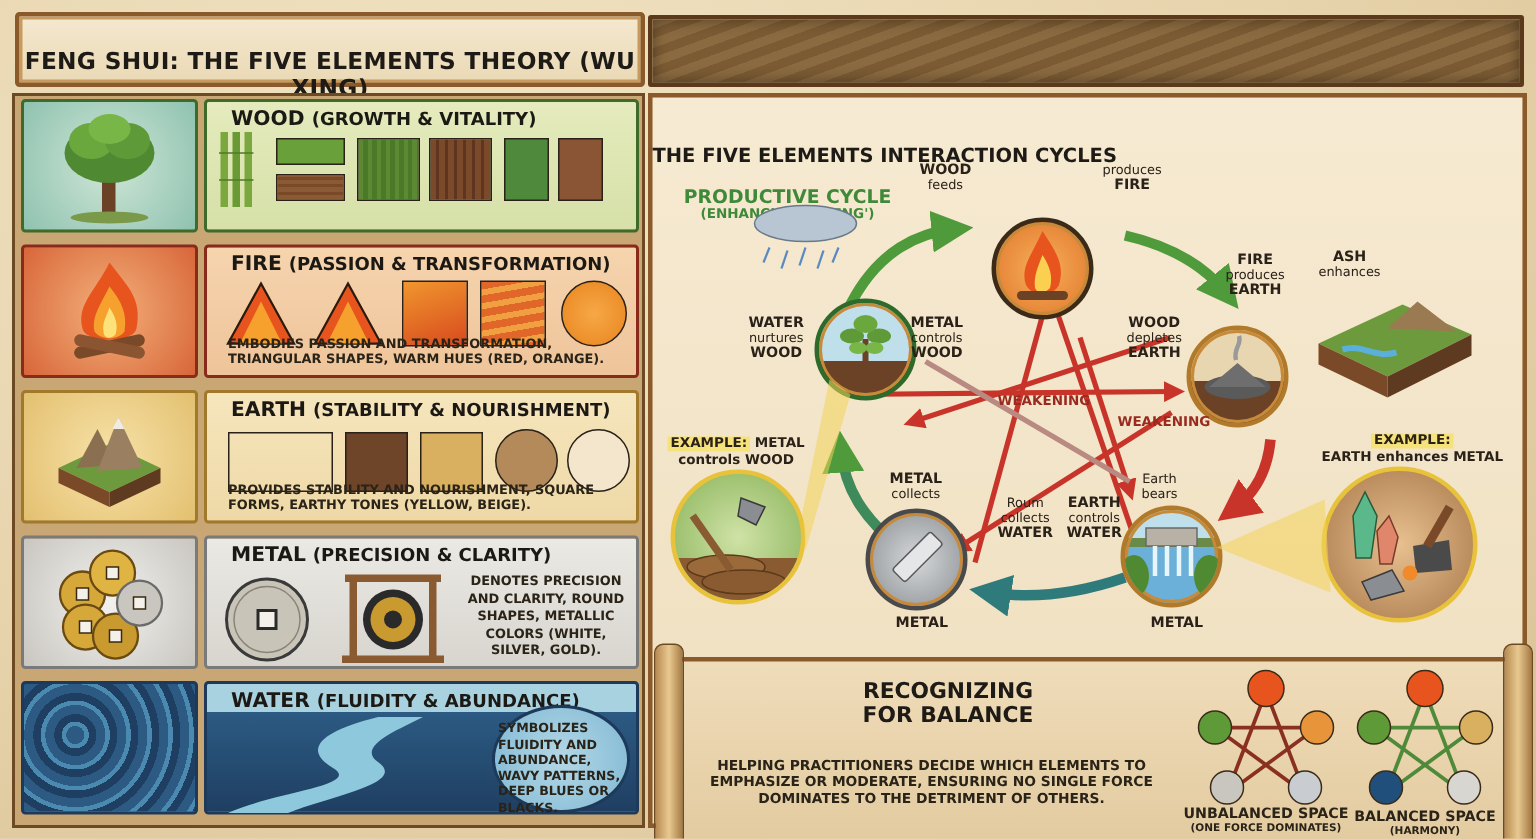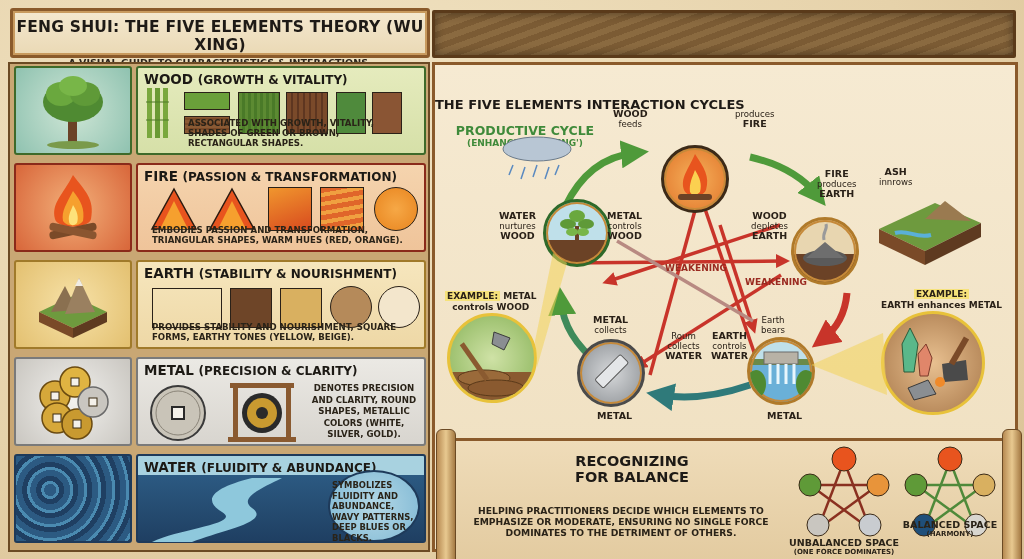--- a/index.html
+++ b/index.html
@@ -9,21 +9,21 @@
     background: #e9d9b6;
     background-image: radial-gradient(ellipse at 30% 20%, #f1e3c3 0%, #e6d2aa 60%, #d8bf92 100%);
     position: relative;
     color: #2a2118;
   }
   .title-bar {
     position: absolute; left: 10px; top: 8px; width: 420px; height: 50px;
     background: linear-gradient(#f4e8cf, #ead9b5);
     border: 3px solid #8a5a2b; border-radius: 3px;
     box-shadow: inset 0 0 0 2px #c89a5e;
-    text-align: center; padding-top: 7px;
+    text-align: center; padding-top: 21px;
   }
   .title-bar .t1 { font-weight: bold; font-size: 15.5px; letter-spacing: 0.2px; color: #1e1a16; }
   .title-bar .t2 { font-weight: bold; font-size: 9.5px; color: #2b241c; margin-top: 3px; }
   .banner {
     position: absolute; left: 432px; top: 10px; width: 584px; height: 48px;
     background: repeating-linear-gradient(160deg, #8a6a40 0 6px, #7b5b34 6px 12px);
     border: 3px solid #5a3a1a; border-radius: 2px;
     box-shadow: inset 0 0 10px rgba(0,0,0,.4);
   }
   .left-panel {
@@ -31,21 +31,21 @@
     border: 2px solid #6b4a24; background: #c9a774;
   }
   .el-row { position: absolute; left: 2px; width: 414px; height: 93px; }
   .el-icon {
     position: absolute; left: 2px; top: 2px; width: 118px; height: 89px;
     border: 2px solid #6b4a24; border-radius: 3px;
     display: flex; align-items: center; justify-content: center;
   }
   .el-card {
     position: absolute; left: 124px; top: 2px; width: 290px; height: 89px;
-    border: 2px solid #6b4a24; border-radius: 3px; padding: 3px 6px;
+    border: 2px solid #6b4a24; border-radius: 3px; padding: 3px 16px;
   }
   .el-card .hd { font-size: 13.5px; font-weight: bold; color: #1c1914; }
   .el-card .hd .sub { font-size: 12px; }
   .el-card .desc { font-size: 8.6px; font-weight: bold; line-height: 10px; color: #2a2318; position: absolute; left: 14px; bottom: 5px; width: 270px; }
   .swatches { position: absolute; top: 22px; left: 6px; right: 6px; height: 46px; }
   .sw { position: absolute; border: 1.5px solid #2a2118; }
   .right-panel {
     position: absolute; left: 432px; top: 62px; width: 586px; height: 490px;
     border: 3px solid #8a5a2b; background: linear-gradient(#f6ead2, #efdfbf);
   }
@@ -107,21 +107,20 @@
           <line x1="2" y1="14" x2="25" y2="14" stroke="#4f7a28"></line>
             <line x1="2" y1="32" x2="25" y2="32" stroke="#4f7a28"></line>
         </svg>
         <div class="sw" style="left:40px;top:2px;width:46px;height:18px;background:#6aa03a"></div>
         <div class="sw" style="left:40px;top:26px;width:46px;height:18px;background:repeating-linear-gradient(0deg,#8a5a34 0 3px,#7a4a28 3px 5px)"></div>
         <div class="sw" style="left:94px;top:2px;width:42px;height:42px;background:repeating-linear-gradient(90deg,#5c8a32 0 3px,#4a7a28 3px 6px)"></div>
         <div class="sw" style="left:142px;top:2px;width:42px;height:42px;background:repeating-linear-gradient(90deg,#7a4a2a 0 4px,#5e3620 4px 6px)"></div>
         <div class="sw" style="left:192px;top:2px;width:30px;height:42px;background:#4f8a3c"></div>
         <div class="sw" style="left:228px;top:2px;width:30px;height:42px;background:#8a5534"></div>
       </div>
-      <div class="desc" style="left:50px;width:220px">ASSOCIATED WITH GROWTH, VITALITY, SHADES OF GREEN OR BROWN, RECTANGULAR SHAPES.</div>
     </div>
   </div>
 
   <div class="el-row" style="top:97px">
     <div class="el-icon" style="background:radial-gradient(circle,#f3b07a,#d8663a);border-color:#8a2a1a">
       <svg width="80" height="78" viewBox="0 0 80 78">
         <path d="M40 6 C52 22 62 30 58 50 C56 60 24 60 22 50 C18 34 30 26 40 6Z" fill="#e8541e"></path>
         <path d="M40 22 C48 32 52 40 50 52 C46 58 34 58 30 52 C28 42 34 34 40 22Z" fill="#f6a02e"></path>
         <path d="M40 36 C44 42 46 48 44 54 C40 58 36 56 36 52 C35 46 38 42 40 36Z" fill="#fde27a"></path>
         <rect x="16" y="58" width="48" height="8" rx="4" fill="#7a4a28" transform="rotate(-12 40 62)"></rect>
@@ -300,21 +299,21 @@
           <line x1="44" y1="24" x2="44" y2="44"></line>
         </g>
         <ellipse cx="6" cy="44" rx="10" ry="14" fill="#4f8a32"></ellipse>
         <ellipse cx="56" cy="44" rx="10" ry="14" fill="#4f8a32"></ellipse>
       </svg>
   </div>
 
   <div class="lbl" style="left:178px;top:44px"><b>WOOD</b><br><span>feeds</span></div>
   <div class="lbl" style="left:300px;top:44px"><span>produces</span><br><b>FIRE</b></div>
   <div class="lbl" style="left:382px;top:104px"><b>FIRE</b><br><span>produces</span><br><b>EARTH</b></div>
-  <div class="lbl" style="left:444px;top:102px"><b>ASH</b><br><span>innrows</span></div>
+  <div class="lbl" style="left:444px;top:102px"><b>ASH</b><br><span>enhances</span></div>
   <div class="lbl" style="left:64px;top:146px"><b>WATER</b><br><span>nurtures</span><br><b>WOOD</b></div>
   <div class="lbl" style="left:172px;top:146px"><b>METAL</b><br><span>controls</span><br><b>WOOD</b></div>
   <div class="lbl" style="left:316px;top:146px"><b>WOOD</b><br><span>depletes</span><br><b>EARTH</b></div>
   <div class="lbl" style="left:158px;top:250px"><b>METAL</b><br><span>collects</span></div>
   <div class="lbl" style="left:230px;top:266px"><span>Roum</span><br><span>collects</span><br><b>WATER</b></div>
   <div class="lbl" style="left:276px;top:266px"><b>EARTH</b><br><span>controls</span><br><b>WATER</b></div>
   <div class="lbl" style="left:326px;top:250px"><span>Earth</span><br><span>bears</span></div>
   <div class="lbl" style="left:162px;top:346px"><b>METAL</b></div>
   <div class="lbl" style="left:332px;top:346px"><b>METAL</b></div>
 
@@ -405,17 +404,17 @@
         <line x1="14" y1="40" x2="82" y2="40"></line>
         <line x1="14" y1="40" x2="74" y2="84"></line>
         <line x1="82" y1="40" x2="22" y2="84"></line>
     </g>
     <circle cx="48" cy="14" r="12" fill="#e8541e" stroke="#3a2a18"></circle>
     <circle cx="14" cy="40" r="11" fill="#5f9a38" stroke="#3a2a18"></circle>
     <circle cx="82" cy="40" r="11" fill="#d9b060" stroke="#3a2a18"></circle>
     <circle cx="22" cy="80" r="11" fill="#1f4f7a" stroke="#3a2a18"></circle>
     <circle cx="74" cy="80" r="11" fill="#d8d6d0" stroke="#3a2a18"></circle>
   </svg>
-  <div class="mini-lbl" style="left:452px;top:78px;width:104px">
+  <div class="mini-lbl" style="left:452px;top:98px;width:104px">
     <div class="a">BALANCED SPACE</div>
     <div class="b">(HARMONY)</div>
   </div>
 </div>
 
 </body></html>

